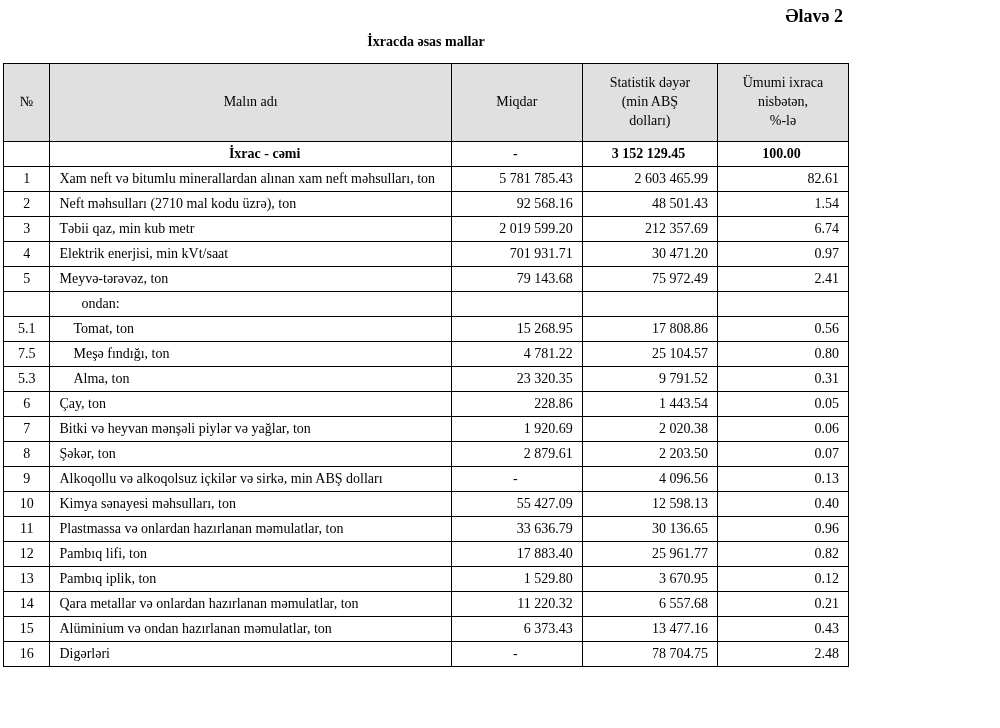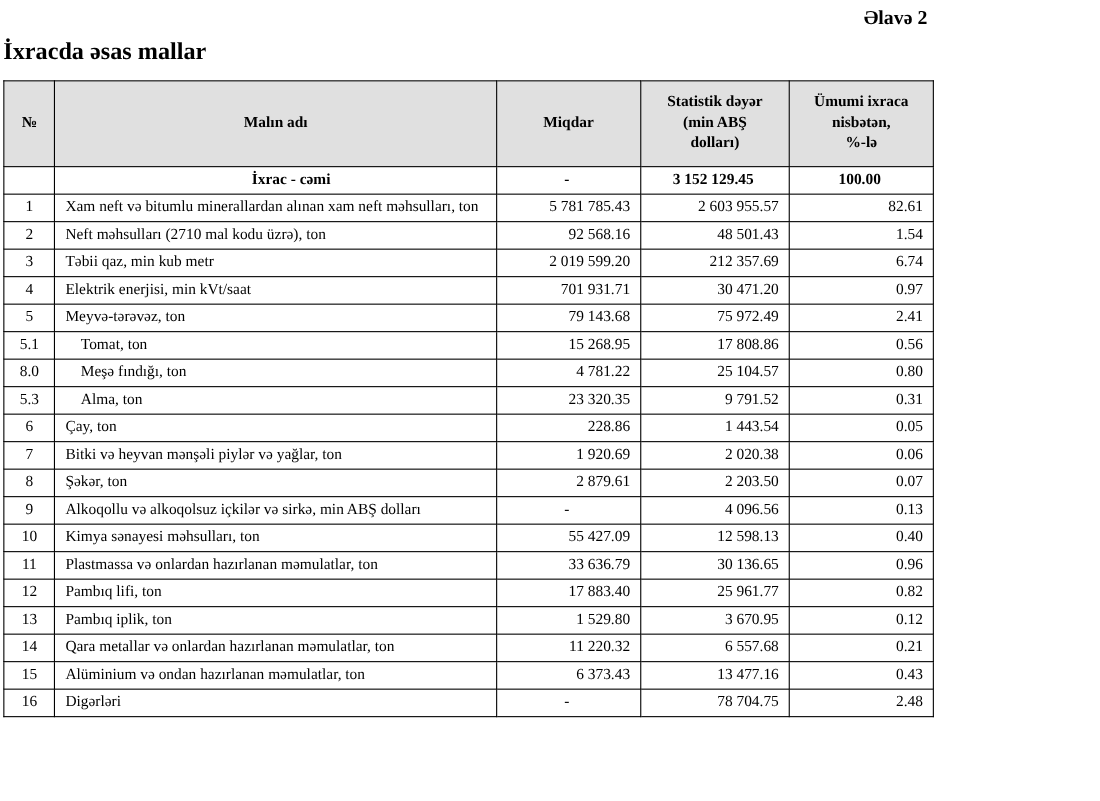--- a/index.html
+++ b/index.html
@@ -19,39 +19,40 @@
     overflow: hidden;
   }
   .annex {
     text-align: right;
     font-weight: bold;
     font-size: 18px;
     padding-right: 6px;
     margin-top: 2px;
   }
   .title {
+    text-align: center;
     font-weight: bold;
-    font-size: 22px;
+    font-size: 14px;
     margin: 7px 0 13px 0;
   }
   table.exports {
     width: 100%;
     border-collapse: collapse;
     table-layout: fixed;
     font-size: 14px;
   }
   table.exports th,
   table.exports td {
     border: 1px solid #000000;
     box-sizing: border-box;
     overflow: hidden;
   }
   table.exports thead th {
     background: #e0e0e0;
-    font-weight: bold;
+    font-weight: normal;
     text-align: center;
     vertical-align: middle;
     height: 78px;
     padding: 4px 4px;
     white-space: pre-line;
     line-height: 1.35;
   }
   col.c-no    { width: 5.5%; }
   col.c-name  { width: 47.5%; }
   col.c-qty   { width: 15.5%; }
@@ -106,21 +107,21 @@
           <td class="cell-no"></td>
           <td class="cell-name">İxrac - cəmi</td>
           <td class="cell-qty dash">-</td>
           <td class="cell-value">3 152 129.45</td>
           <td class="cell-share">100.00</td>
         </tr>
         <tr class="row-normal">
           <td class="cell-no">1</td>
           <td class="cell-name">Xam neft və bitumlu minerallardan alınan xam neft məhsulları, ton</td>
           <td class="cell-qty">5 781 785.43</td>
-          <td class="cell-value">2 603 955.57</td>
+          <td class="cell-value">2 603 465.99</td>
           <td class="cell-share">82.61</td>
         </tr>
         <tr class="row-normal">
           <td class="cell-no">2</td>
           <td class="cell-name">Neft məhsulları (2710 mal kodu üzrə), ton</td>
           <td class="cell-qty">92 568.16</td>
           <td class="cell-value">48 501.43</td>
           <td class="cell-share">1.54</td>
         </tr>
         <tr class="row-normal">
@@ -136,30 +137,37 @@
           <td class="cell-qty">701 931.71</td>
           <td class="cell-value">30 471.20</td>
           <td class="cell-share">0.97</td>
         </tr>
         <tr class="row-normal">
           <td class="cell-no">5</td>
           <td class="cell-name">Meyvə-tərəvəz, ton</td>
           <td class="cell-qty">79 143.68</td>
           <td class="cell-value">75 972.49</td>
           <td class="cell-share">2.41</td>
+        </tr>
+        <tr class="row-subheader">
+          <td class="cell-no"></td>
+          <td class="cell-name">ondan:</td>
+          <td class="cell-qty"></td>
+          <td class="cell-value"></td>
+          <td class="cell-share"></td>
         </tr>
         <tr class="row-sub">
           <td class="cell-no">5.1</td>
           <td class="cell-name">Tomat, ton</td>
           <td class="cell-qty">15 268.95</td>
           <td class="cell-value">17 808.86</td>
           <td class="cell-share">0.56</td>
         </tr>
         <tr class="row-sub">
-          <td class="cell-no">8.0</td>
+          <td class="cell-no">7.5</td>
           <td class="cell-name">Meşə fındığı, ton</td>
           <td class="cell-qty">4 781.22</td>
           <td class="cell-value">25 104.57</td>
           <td class="cell-share">0.80</td>
         </tr>
         <tr class="row-sub">
           <td class="cell-no">5.3</td>
           <td class="cell-name">Alma, ton</td>
           <td class="cell-qty">23 320.35</td>
           <td class="cell-value">9 791.52</td>

